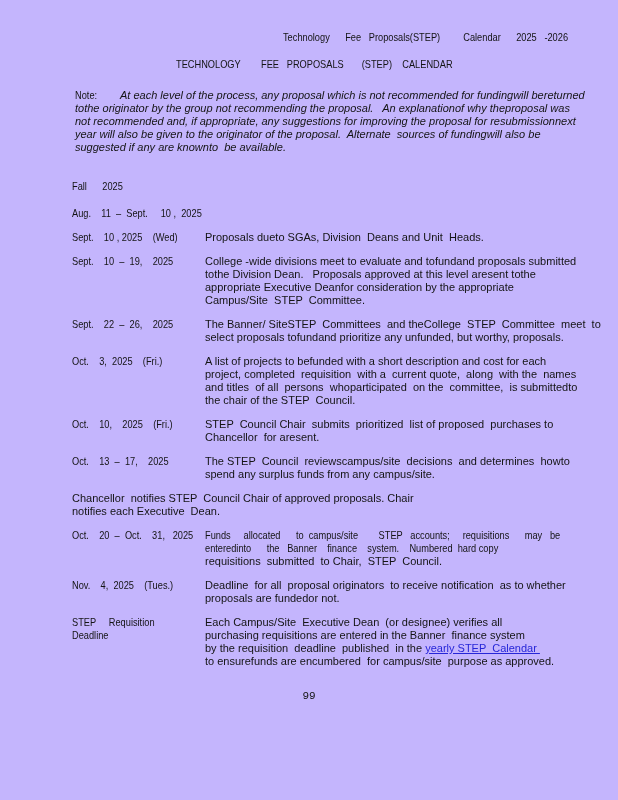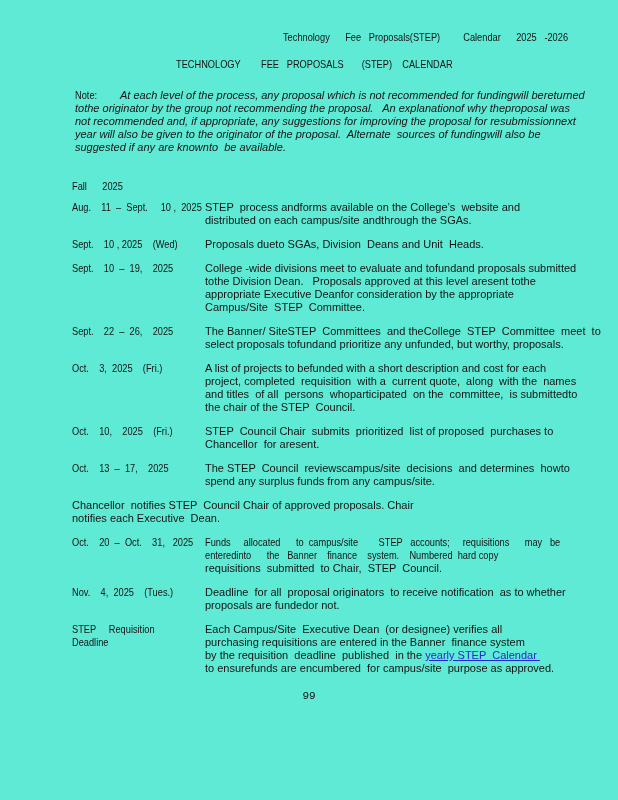--- a/index.html
+++ b/index.html
@@ -1,34 +1,34 @@
 <!DOCTYPE html>
 <html><head>
 <meta charset="utf-8">
 <style>
   html,body{margin:0;padding:0;background:#ffffff;}
   .page{
     position:relative;
     width:618px;height:800px;
-    background:#5eead4;
+    background:#c4b5fd;
     font-family:"Liberation Sans",sans-serif;
     font-size:11px;
     color:#141414;
     overflow:hidden;
   }
   .pre{white-space:pre;}
   
   .cond{display:inline-block;transform:scaleX(0.84);transform-origin:0 50%;white-space:pre;}
   .hdr1{margin:31px 0 0 283px;}
   .hdr2{margin:15px 6px 0 176px;}
   .note{margin:19px 0 0 75px;line-height:13px;font-style:italic;}
   .note .note-line{white-space:pre;}
   .note .note-label{font-style:normal;display:inline-block;width:45px;}
   .fall{margin:26px 0 0 72px;line-height:13px;}
-  .cal{margin-top:8px;padding-left:72px;}
+  .cal{margin-top:14px;padding-left:72px;}
   .row{display:flex;margin-bottom:11px;line-height:13px;}
   .rdate{flex:0 0 133px;width:133px;}
   .rdesc{width:410px;}
   .line{white-space:pre;}
   a.cal-link{color:#2626d8;text-decoration:underline;white-space:pre;cursor:pointer;}
   .footer{position:absolute;left:0;right:0;top:690px;text-align:center;line-height:13px;font-family:Liberation Mono, monospace;}
 </style>
 </head>
 <body>
 
@@ -45,24 +45,20 @@
     <div class="note-line">year will also be given to the originator of the proposal.  Alternate  sources of fundingwill also be</div>
     <div class="note-line">suggested if any are knownto  be available.</div>
   </div>
 
   <div class="fall"><span class="cond">Fall      2025</span></div>
 
   <div class="cal">
 
     <div class="row">
       <div class="rdate"><span class="cond">Aug.    11  –  Sept.     10 ,  2025</span></div>
-      <div class="rdesc">
-        <div class="line">STEP  process andforms available on the College’s  website and</div>
-        <div class="line">distributed on each campus/site andthrough the SGAs.</div>
-      </div>
     </div>
 
     <div class="row">
       <div class="rdate"><span class="cond">Sept.    10 , 2025    (Wed)</span></div>
       <div class="rdesc">
         <div class="line">Proposals dueto SGAs, Division  Deans and Unit  Heads.</div>
       </div>
     </div>
 
     <div class="row">

